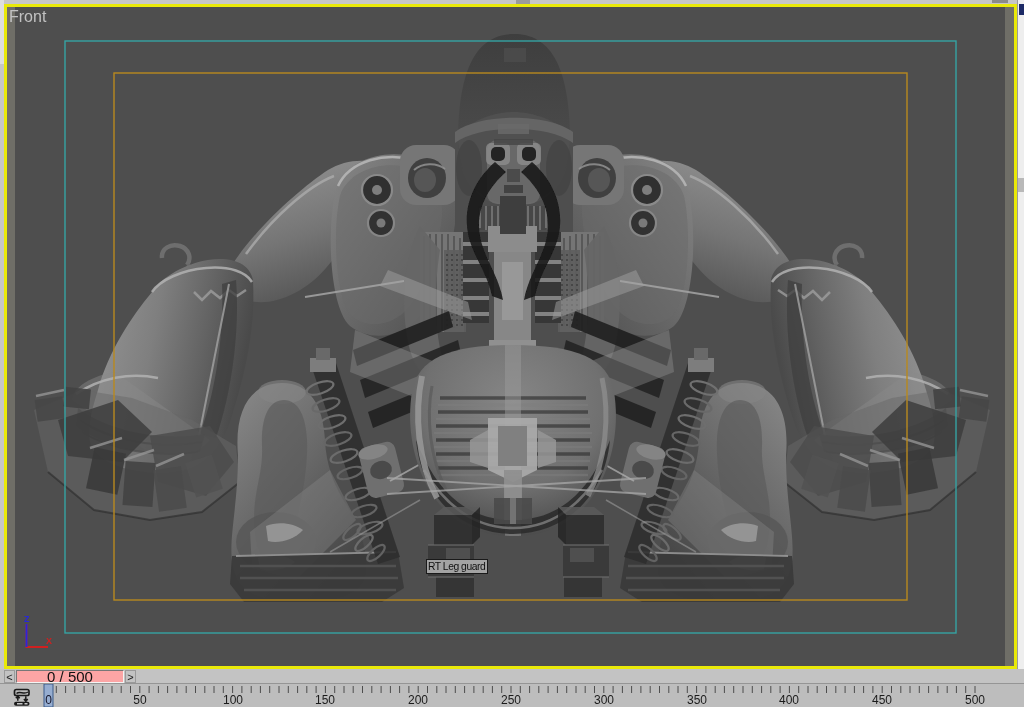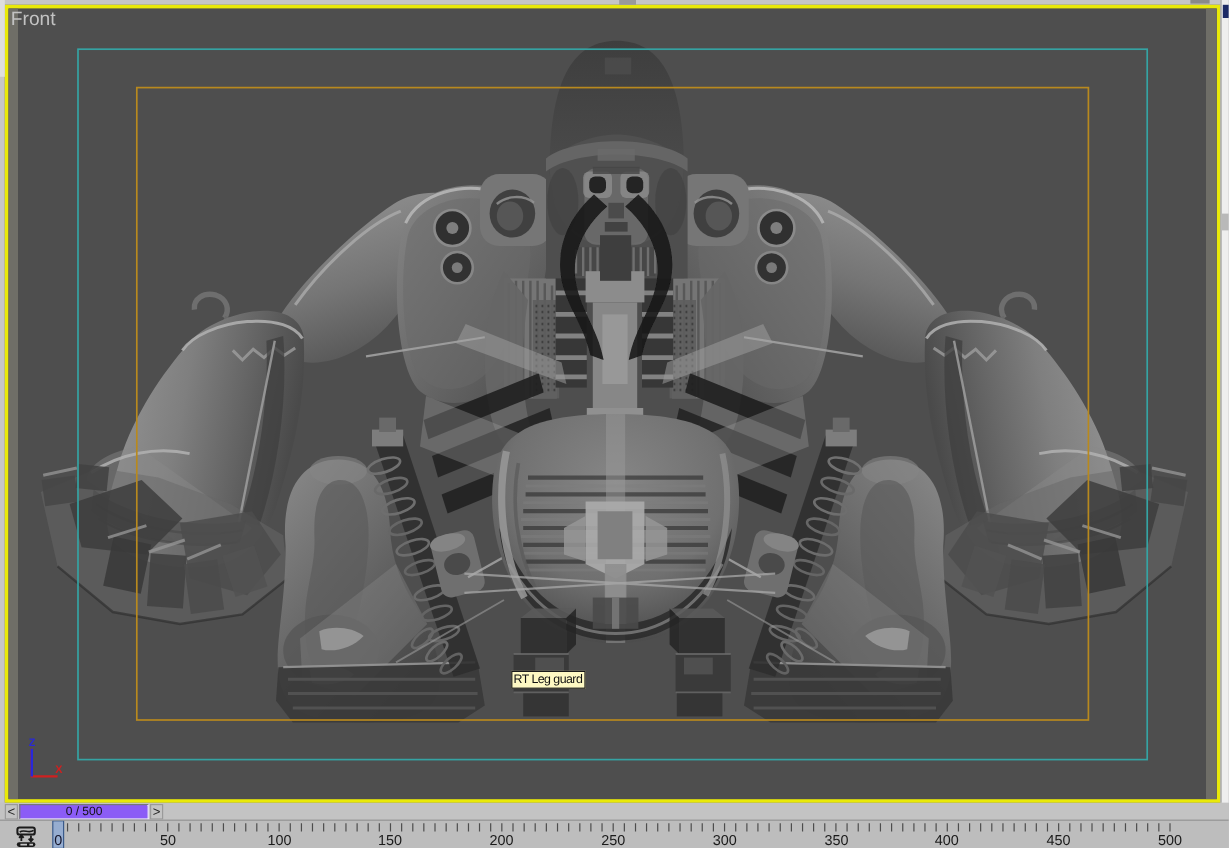--- a/index.html
+++ b/index.html
@@ -5,23 +5,23 @@
 #vp{position:absolute;left:4px;top:4px;width:1013px;height:665px;border:3px solid #e9e908;background:#4e4e4e;overflow:hidden}
 #bandL{position:absolute;left:0;top:0;width:8px;height:659px;background:#6f6e67}
 #bandR{position:absolute;right:0;top:0;width:9px;height:659px;background:#6f6e67}
 #front{position:absolute;left:2px;top:1px;font-size:16px;color:#c2c2c2}
 #rsvg{position:absolute;left:-7px;top:-7px}
 #rightstrip{position:absolute;left:1017px;top:0;width:7px;height:669px;background:#eeeeee;border-left:1px solid #9a9a9a}
 #navy{position:absolute;left:1019px;top:4px;width:5px;height:11px;background:#1c2a66}
 #rsmark{position:absolute;left:1018px;top:178px;width:6px;height:14px;background:#b9b9b9}
 #trackbar{position:absolute;left:0;top:669px;width:1024px;height:15px;background:#c3c3c3}
 .tbtn{position:absolute;top:1px;width:11px;height:13px;font-size:11px;line-height:12px;text-align:center;color:#222;border:1px solid #9a9a9a;background:#c3c3c3}
-#tfield{position:absolute;left:16px;top:1px;width:108px;height:13px;background:#8b5cf6;border-top:1px solid #777;border-left:1px solid #777;border-bottom:1px solid #f4f4f4;border-right:1px solid #f4f4f4;text-align:center;font-size:10px;line-height:12px;color:#111}
+#tfield{position:absolute;left:16px;top:1px;width:108px;height:13px;background:#fca5a5;border-top:1px solid #777;border-left:1px solid #777;border-bottom:1px solid #f4f4f4;border-right:1px solid #f4f4f4;text-align:center;font-size:15px;line-height:12px;color:#111}
 #ruler{position:absolute;left:0;top:683px;width:1024px;height:24px;background:#bdbdbd;border-top:1px solid #959595}
-#tooltip{position:absolute;left:426px;top:559px;width:62px;height:15px;background:#fef9c3;border:1px solid #1a1a1a;font-size:10.3px;letter-spacing:-0.45px;line-height:13px;padding:0 1px;color:#111;white-space:nowrap;overflow:hidden}
+#tooltip{position:absolute;left:426px;top:559px;width:62px;height:15px;background:#a3a3a3;border:1px solid #1a1a1a;font-size:10.3px;letter-spacing:-0.45px;line-height:13px;padding:0 1px;color:#111;white-space:nowrap;overflow:hidden}
 </style></head><body>
 <div id="vp">
 <div id="bandL"></div>
     <div id="bandR"></div>
 <svg id="rsvg" width="1024" height="707" viewBox="0 0 1024 707">
 <defs>
 <filter id="fblur" x="-20%" y="-20%" width="140%" height="140%">
           <feGaussianBlur stdDeviation="0.6"></feGaussianBlur>
         </filter>
 <linearGradient id="gHelm" x1="0" y1="0" x2="0" y2="1">

